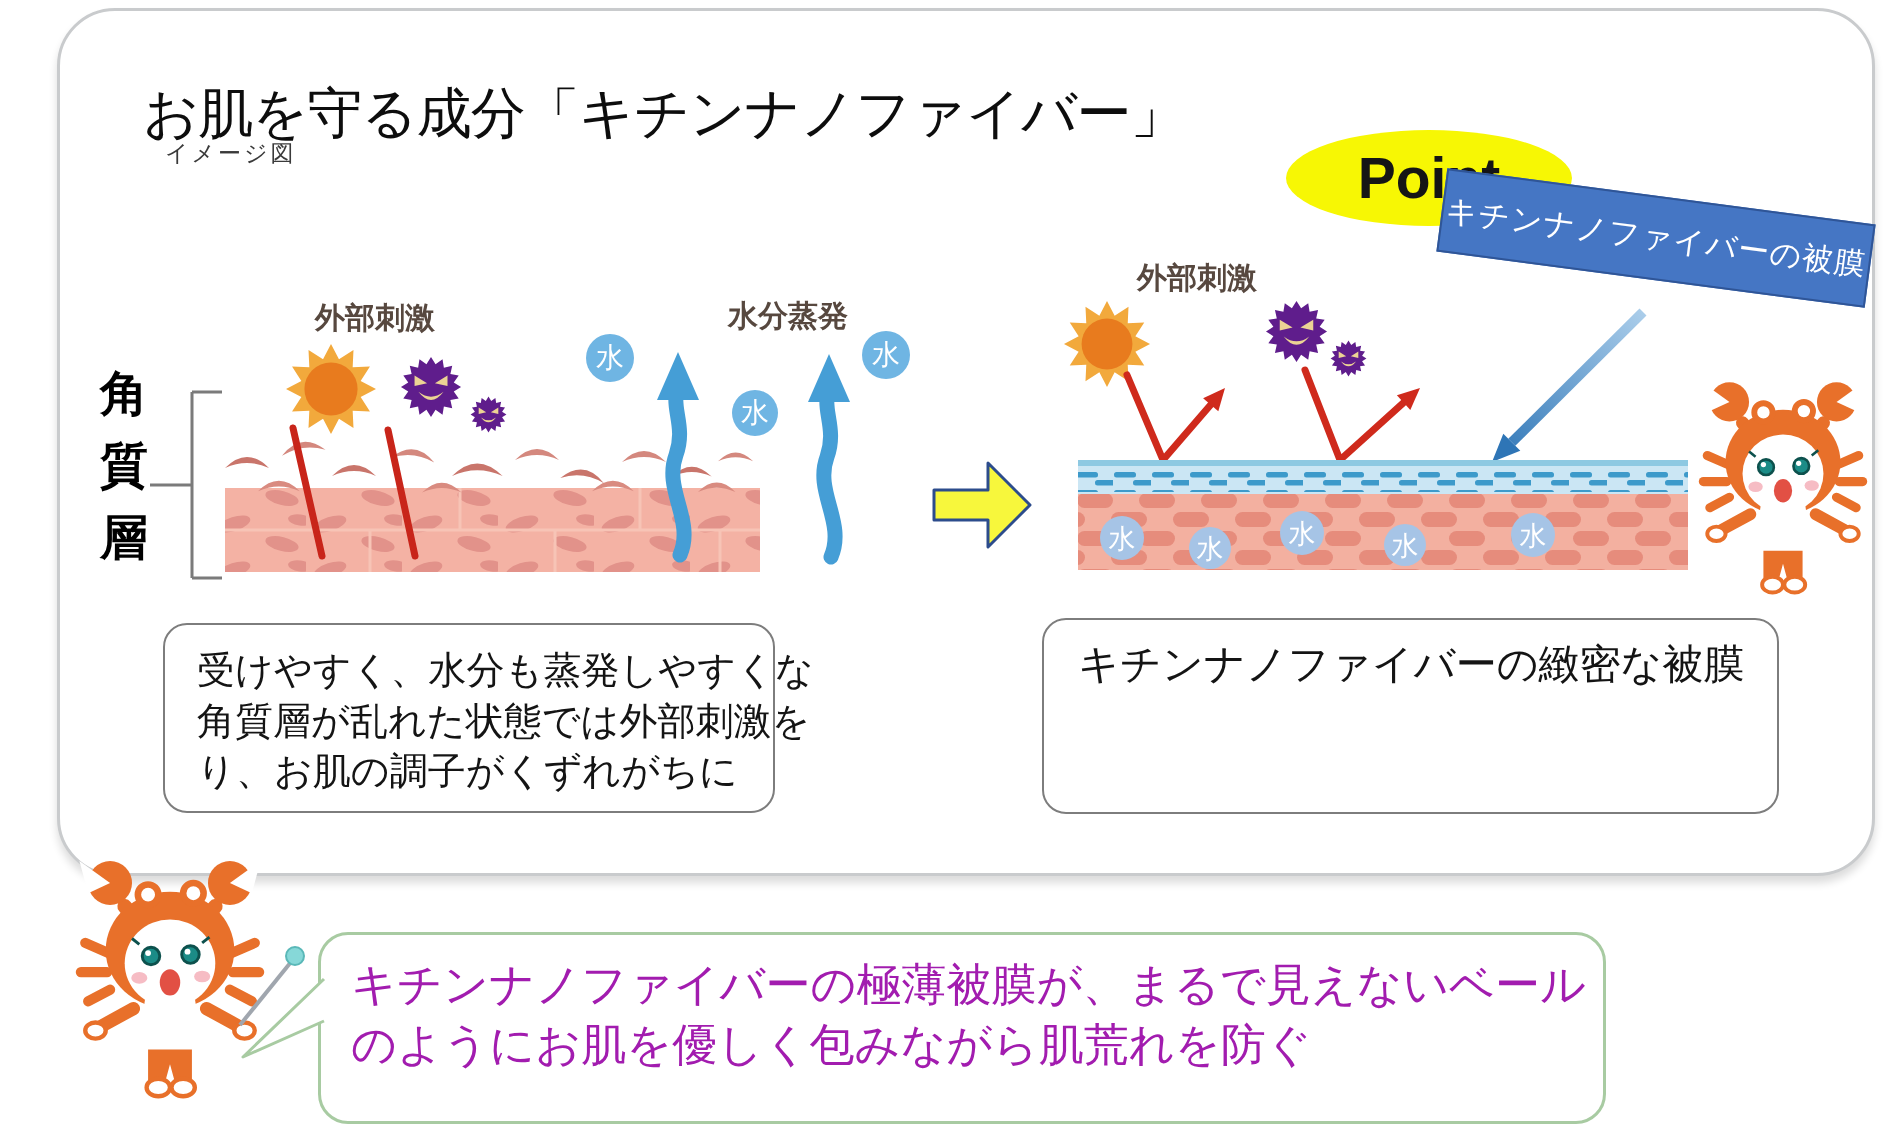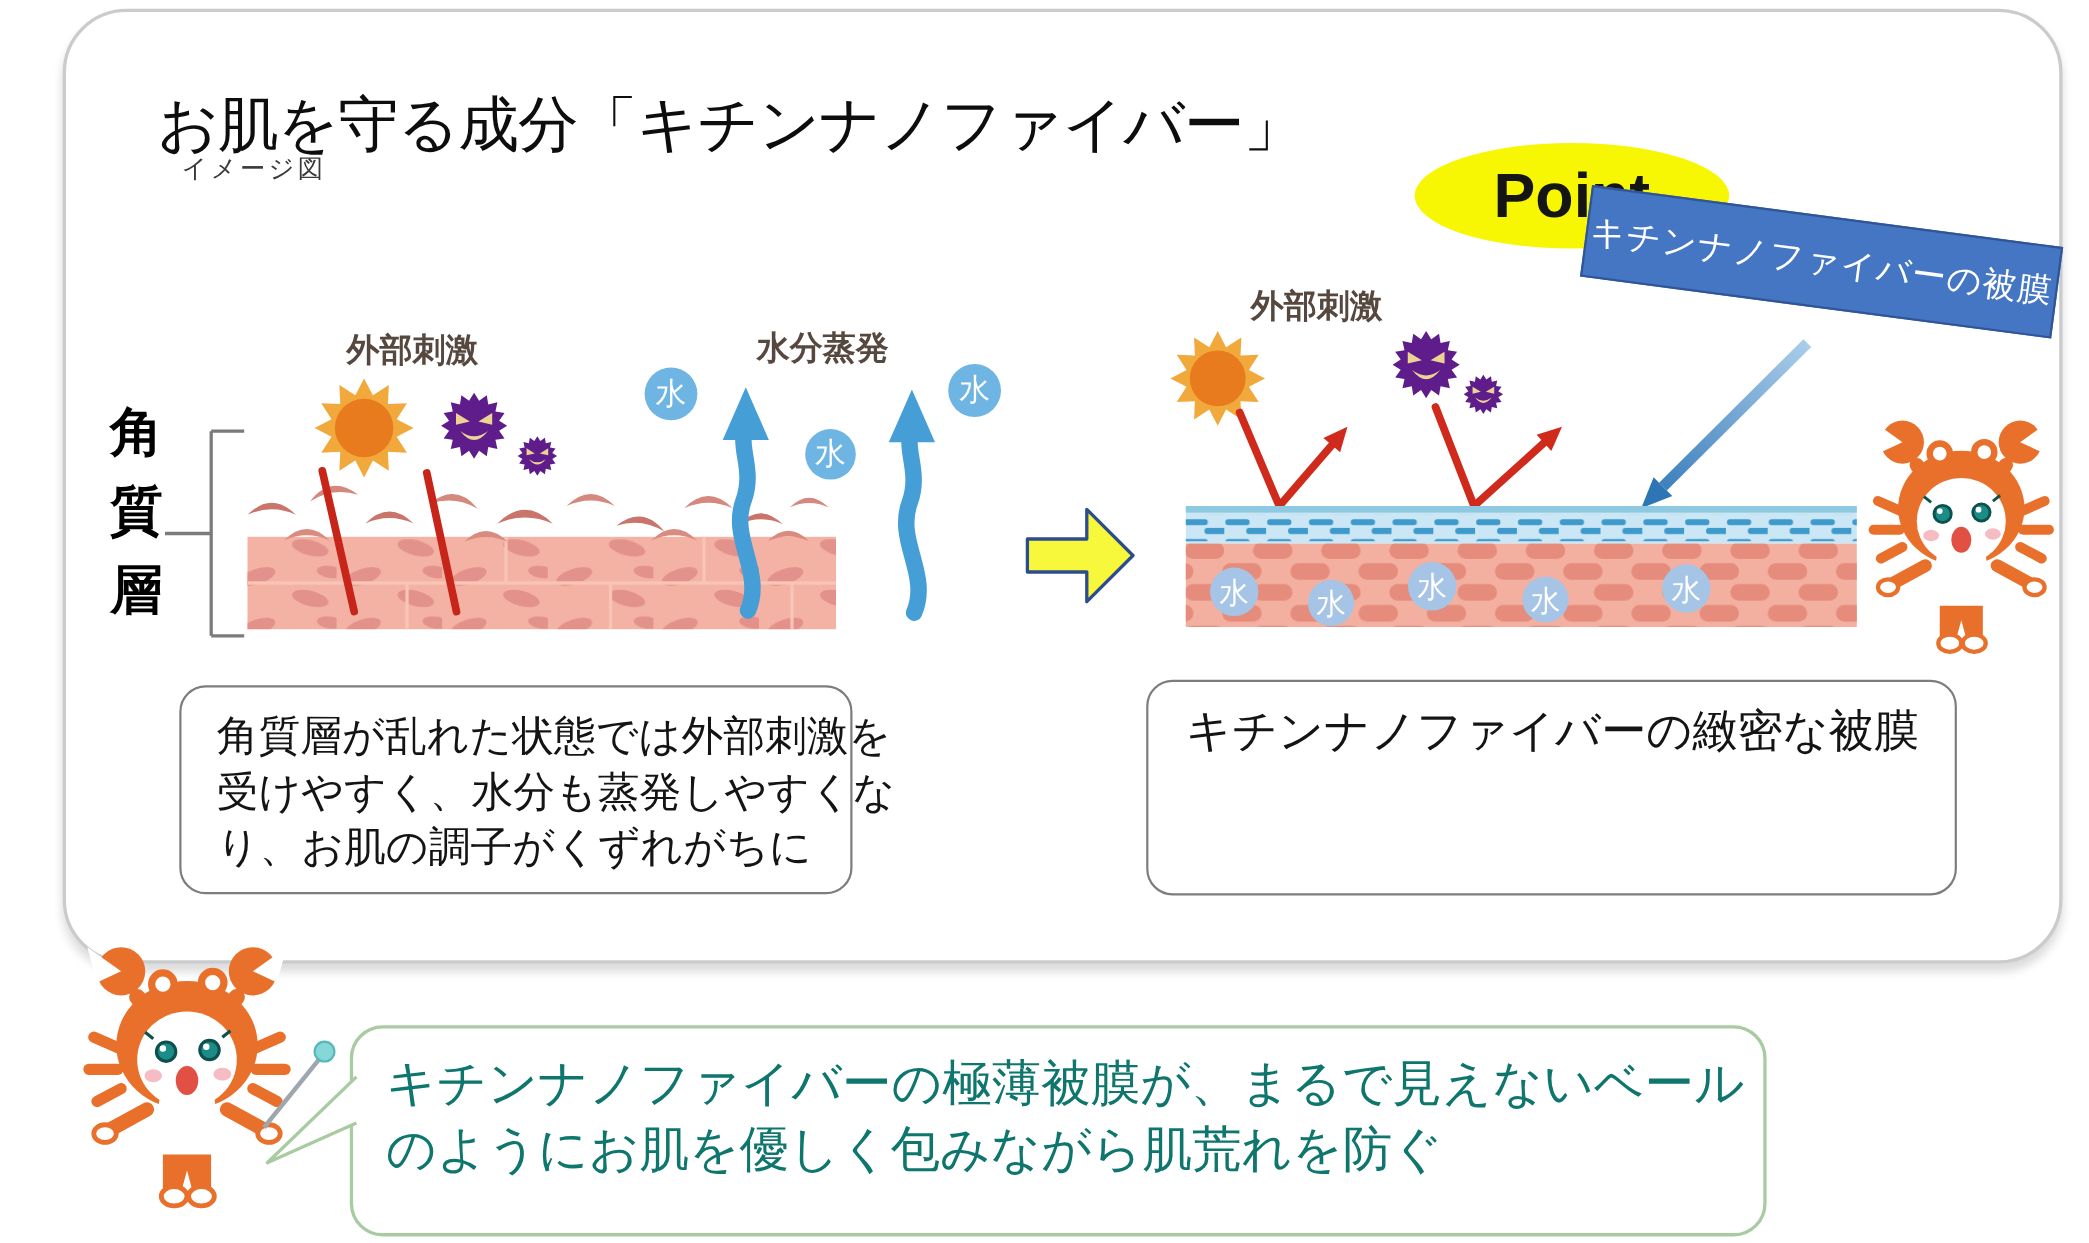--- a/index.html
+++ b/index.html
@@ -23,21 +23,21 @@
   .layer-label{left:98px;top:358px;font-size:48px;font-weight:600;color:#000;
          line-height:1.5;text-align:center;width:52px;}
   .layer-label span{display:block;}
   .water{border-radius:50%;background:#6fb5e3;color:#fff;display:flex;
          align-items:center;justify-content:center;font-size:28px;}
   .caption-box{background:#fff;border:2px solid #7d7d7d;border-radius:24px;
          color:#141414;}
   .caption-box .ln{white-space:nowrap;}
   .bubble{left:318px;top:932px;width:1288px;height:192px;background:#fff;
          border:3px solid #a8cba2;border-radius:30px;padding:20px 0 0 30px;
-         box-sizing:border-box;font-size:45px;line-height:1.33;color:#0f766e;}
+         box-sizing:border-box;font-size:45px;line-height:1.33;color:#a21caf;}
   .bubble .ln{white-space:nowrap;}
   svg{display:block;}
 </style>
 </head>
 <body>
 
 <svg class="abs" width="0" height="0" style="left:0;top:0" aria-hidden="true">
   <defs>
     <pattern id="filmdash" width="38" height="18" patternUnits="userSpaceOnUse">
       <rect x="1" y="2" width="22" height="5.5" rx="2.5" fill="#3d9aca"></rect>
@@ -123,21 +123,21 @@
     <linearGradient id="ptrgrad" gradientUnits="userSpaceOnUse" x1="173" y1="12" x2="22" y2="162">
       <stop offset="0" stop-color="#aacdea"></stop>
         <stop offset="1" stop-color="#2e75b6"></stop>
     </linearGradient>
   </defs>
   <line x1="173" y1="12" x2="41.8" y2="142.3" stroke="url(#ptrgrad)" stroke-width="10"></line>
   <polygon points="22,162 33.3,133.8 50.3,150.8" fill="#2e75b6"></polygon>
 </svg>
 
 <div class="abs dlabel" style="left:315px;top:298px">外部刺激</div>
-<div class="abs dlabel" style="left:688px;top:296px">水分蒸発</div>
+<div class="abs dlabel" style="left:728px;top:296px">水分蒸発</div>
 
 <div class="abs layer-label">
   <span>角</span>
   <span>質</span>
   <span>層</span>
 </div>
 <svg class="abs" style="left:150px;top:388px" width="75" height="195">
   <path d="M0,97 L42,97 M42,4 L72,4 M42,4 L42,190 M42,190 L72,190" fill="none" stroke="#7b7b7b" stroke-width="3"></path>
 </svg>
 
@@ -248,22 +248,22 @@
       <text x="458" y="93">水</text>
     </g>
   </g>
 </svg>
 
 <svg class="abs" style="left:1698px;top:368px" width="170" height="235" viewBox="0 0 130 180">
     <use href="#crab"></use>
   </svg>
 
 <div class="abs caption-box" style="left:163px;top:623px;width:612px;height:190px;padding:20px 0 0 32px;box-sizing:border-box;font-size:38px;line-height:1.33">
+  <div class="ln">受けやすく、水分も蒸発しやすくな</div>
   <div class="ln">角質層が乱れた状態では外部刺激を</div>
-  <div class="ln">受けやすく、水分も蒸発しやすくな</div>
   <div class="ln">り、お肌の調子がくずれがちに</div>
 </div>
 
 <div class="abs caption-box" style="left:1042px;top:618px;width:737px;height:196px;padding:18px 0 0 34px;box-sizing:border-box;font-size:41px;line-height:1.3">
   <div class="ln">キチンナノファイバーの緻密な被膜</div>
 </div>
 
 <svg class="abs" style="left:75px;top:845px" width="190" height="263" viewBox="0 0 130 180">
     <use href="#crab"></use>
   </svg>

